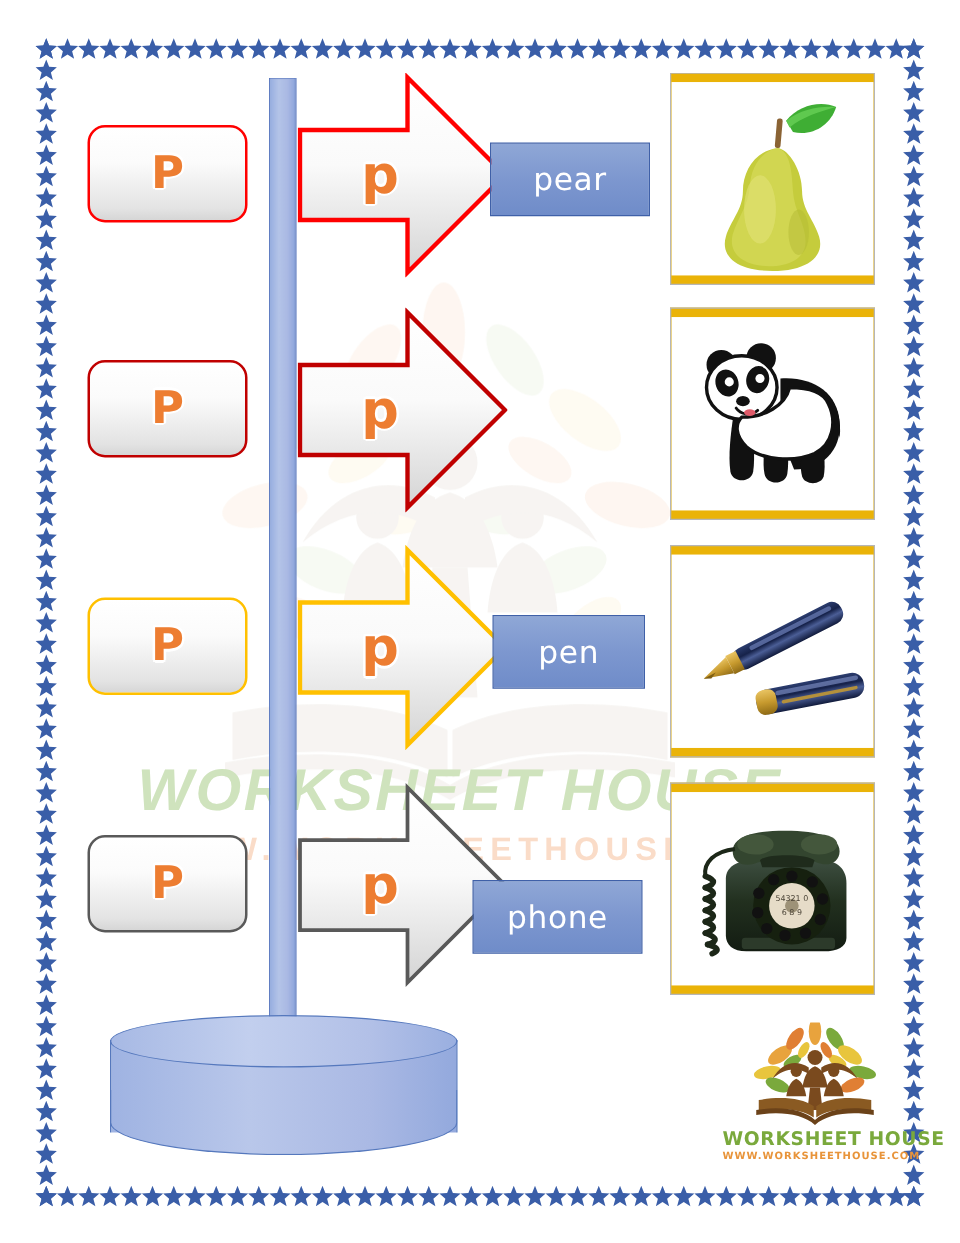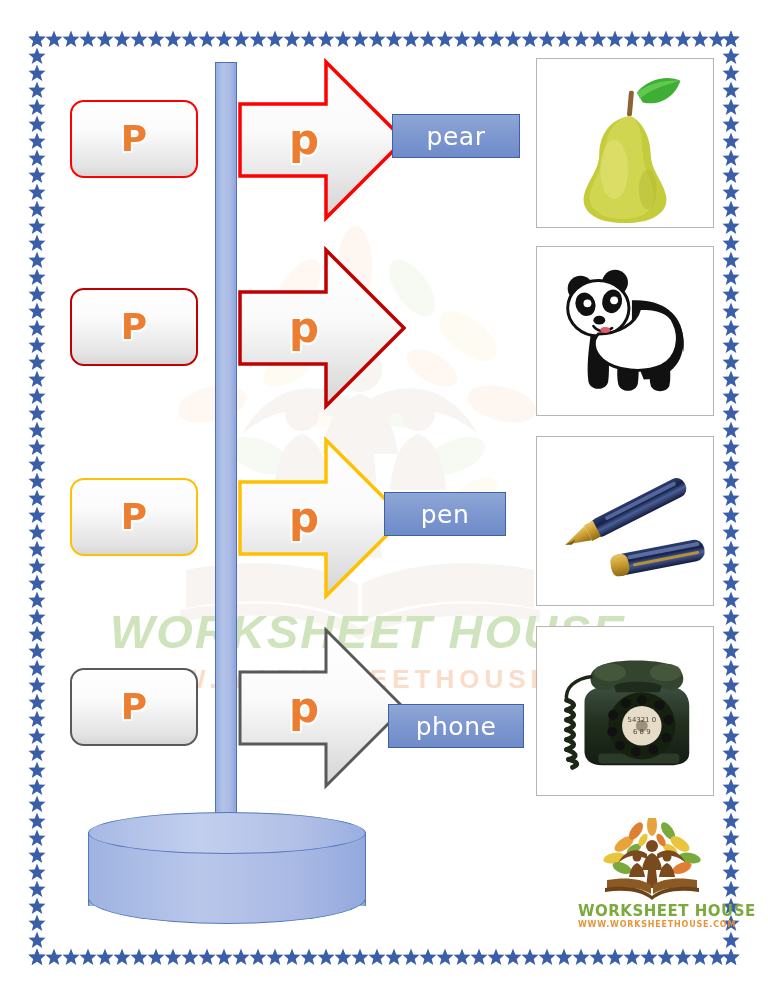--- a/index.html
+++ b/index.html
@@ -95,33 +95,33 @@
   
   .arrow{position:absolute;width:168px;height:164px;}
   .arrow svg{display:block;width:168px;height:164px;}
   .arrow-letter{
     position:absolute;left:44px;top:60px;width:44px;height:44px;
     display:flex;align-items:center;justify-content:center;
   }
 
   
   .word-box{
-    position:absolute;height:44px;
+    position:absolute;height:59px;
     background:linear-gradient(to bottom,#8fa7d6 0%,#7d97cf 50%,#6f8cc9 100%);
     border:1.5px solid #3f60a8;
     box-sizing:border-box;
     display:flex;align-items:center;justify-content:center;
     color:#ffffff;font-size:25px;
     font-family:"DejaVu Sans", sans-serif;
     letter-spacing:.5px;
   }
 
   
   .pic-frame{
-    position:absolute;width:178px;height:170px;
+    position:absolute;width:164px;height:170px;
     background:#eab308;border:1px solid #b6b6b6;
     box-sizing:border-box;overflow:hidden;
   }
   .pic-frame svg{display:block;width:100%;height:100%;}
 
   
   .corner-logo{position:absolute;left:578px;top:818px;width:148px;height:118px;}
   .corner-logo .logo-mark{position:absolute;left:22px;top:0;width:104px;height:84px;}
   .logo-name{
     position:absolute;left:0;top:84px;width:148px;text-align:center;
@@ -494,21 +494,21 @@
 
     <div class="arrow" style="left:238px;top:0px;">
       <svg viewBox="0 0 168 164">
         <polygon points="2,46 88,46 88,4 166,82 88,160 88,118 2,118" fill="url(#agrad)" stroke="#FFC000" stroke-width="3.5" stroke-linejoin="miter"></polygon>
       </svg>
       <div class="arrow-letter">
         <span class="glyph glyph-lower">p</span>
       </div>
     </div>
 
-    <div class="word-box" style="left:384px;top:56px;width:122px;">pen</div>
+    <div class="word-box" style="left:394px;top:56px;width:122px;">pen</div>
 
     <div class="pic-frame" style="left:536px;top:0px;">
       <svg viewBox="0 0 178 170">
         <rect width="178" height="170" fill="#ffffff"></rect>
         <defs>
           <linearGradient id="pengrad" x1="0" y1="0" x2="0" y2="1">
             <stop offset="0%" stop-color="#2B3C6E"></stop>
             <stop offset="38%" stop-color="#16224A"></stop>
             <stop offset="62%" stop-color="#4B5E96"></stop>
             <stop offset="100%" stop-color="#111B3C"></stop>
@@ -545,21 +545,21 @@
 
     <div class="arrow" style="left:238px;top:0px;">
       <svg viewBox="0 0 168 164">
         <polygon points="2,46 88,46 88,4 166,82 88,160 88,118 2,118" fill="url(#agrad)" stroke="#595959" stroke-width="3" stroke-linejoin="miter"></polygon>
       </svg>
       <div class="arrow-letter">
         <span class="glyph glyph-lower">p</span>
       </div>
     </div>
 
-    <div class="word-box" style="left:388px;top:78px;width:136px;">phone</div>
+    <div class="word-box" style="left:378px;top:78px;width:136px;">phone</div>
 
     <div class="pic-frame" style="left:536px;top:0px;">
       <svg viewBox="0 0 178 170">
         <rect width="178" height="170" fill="#ffffff"></rect>
         <defs>
           <linearGradient id="phg" x1="0" y1="0" x2="0" y2="1">
             <stop offset="0%" stop-color="#3D4E40"></stop>
             <stop offset="45%" stop-color="#22301F"></stop>
             <stop offset="100%" stop-color="#131C12"></stop>
           </linearGradient>

